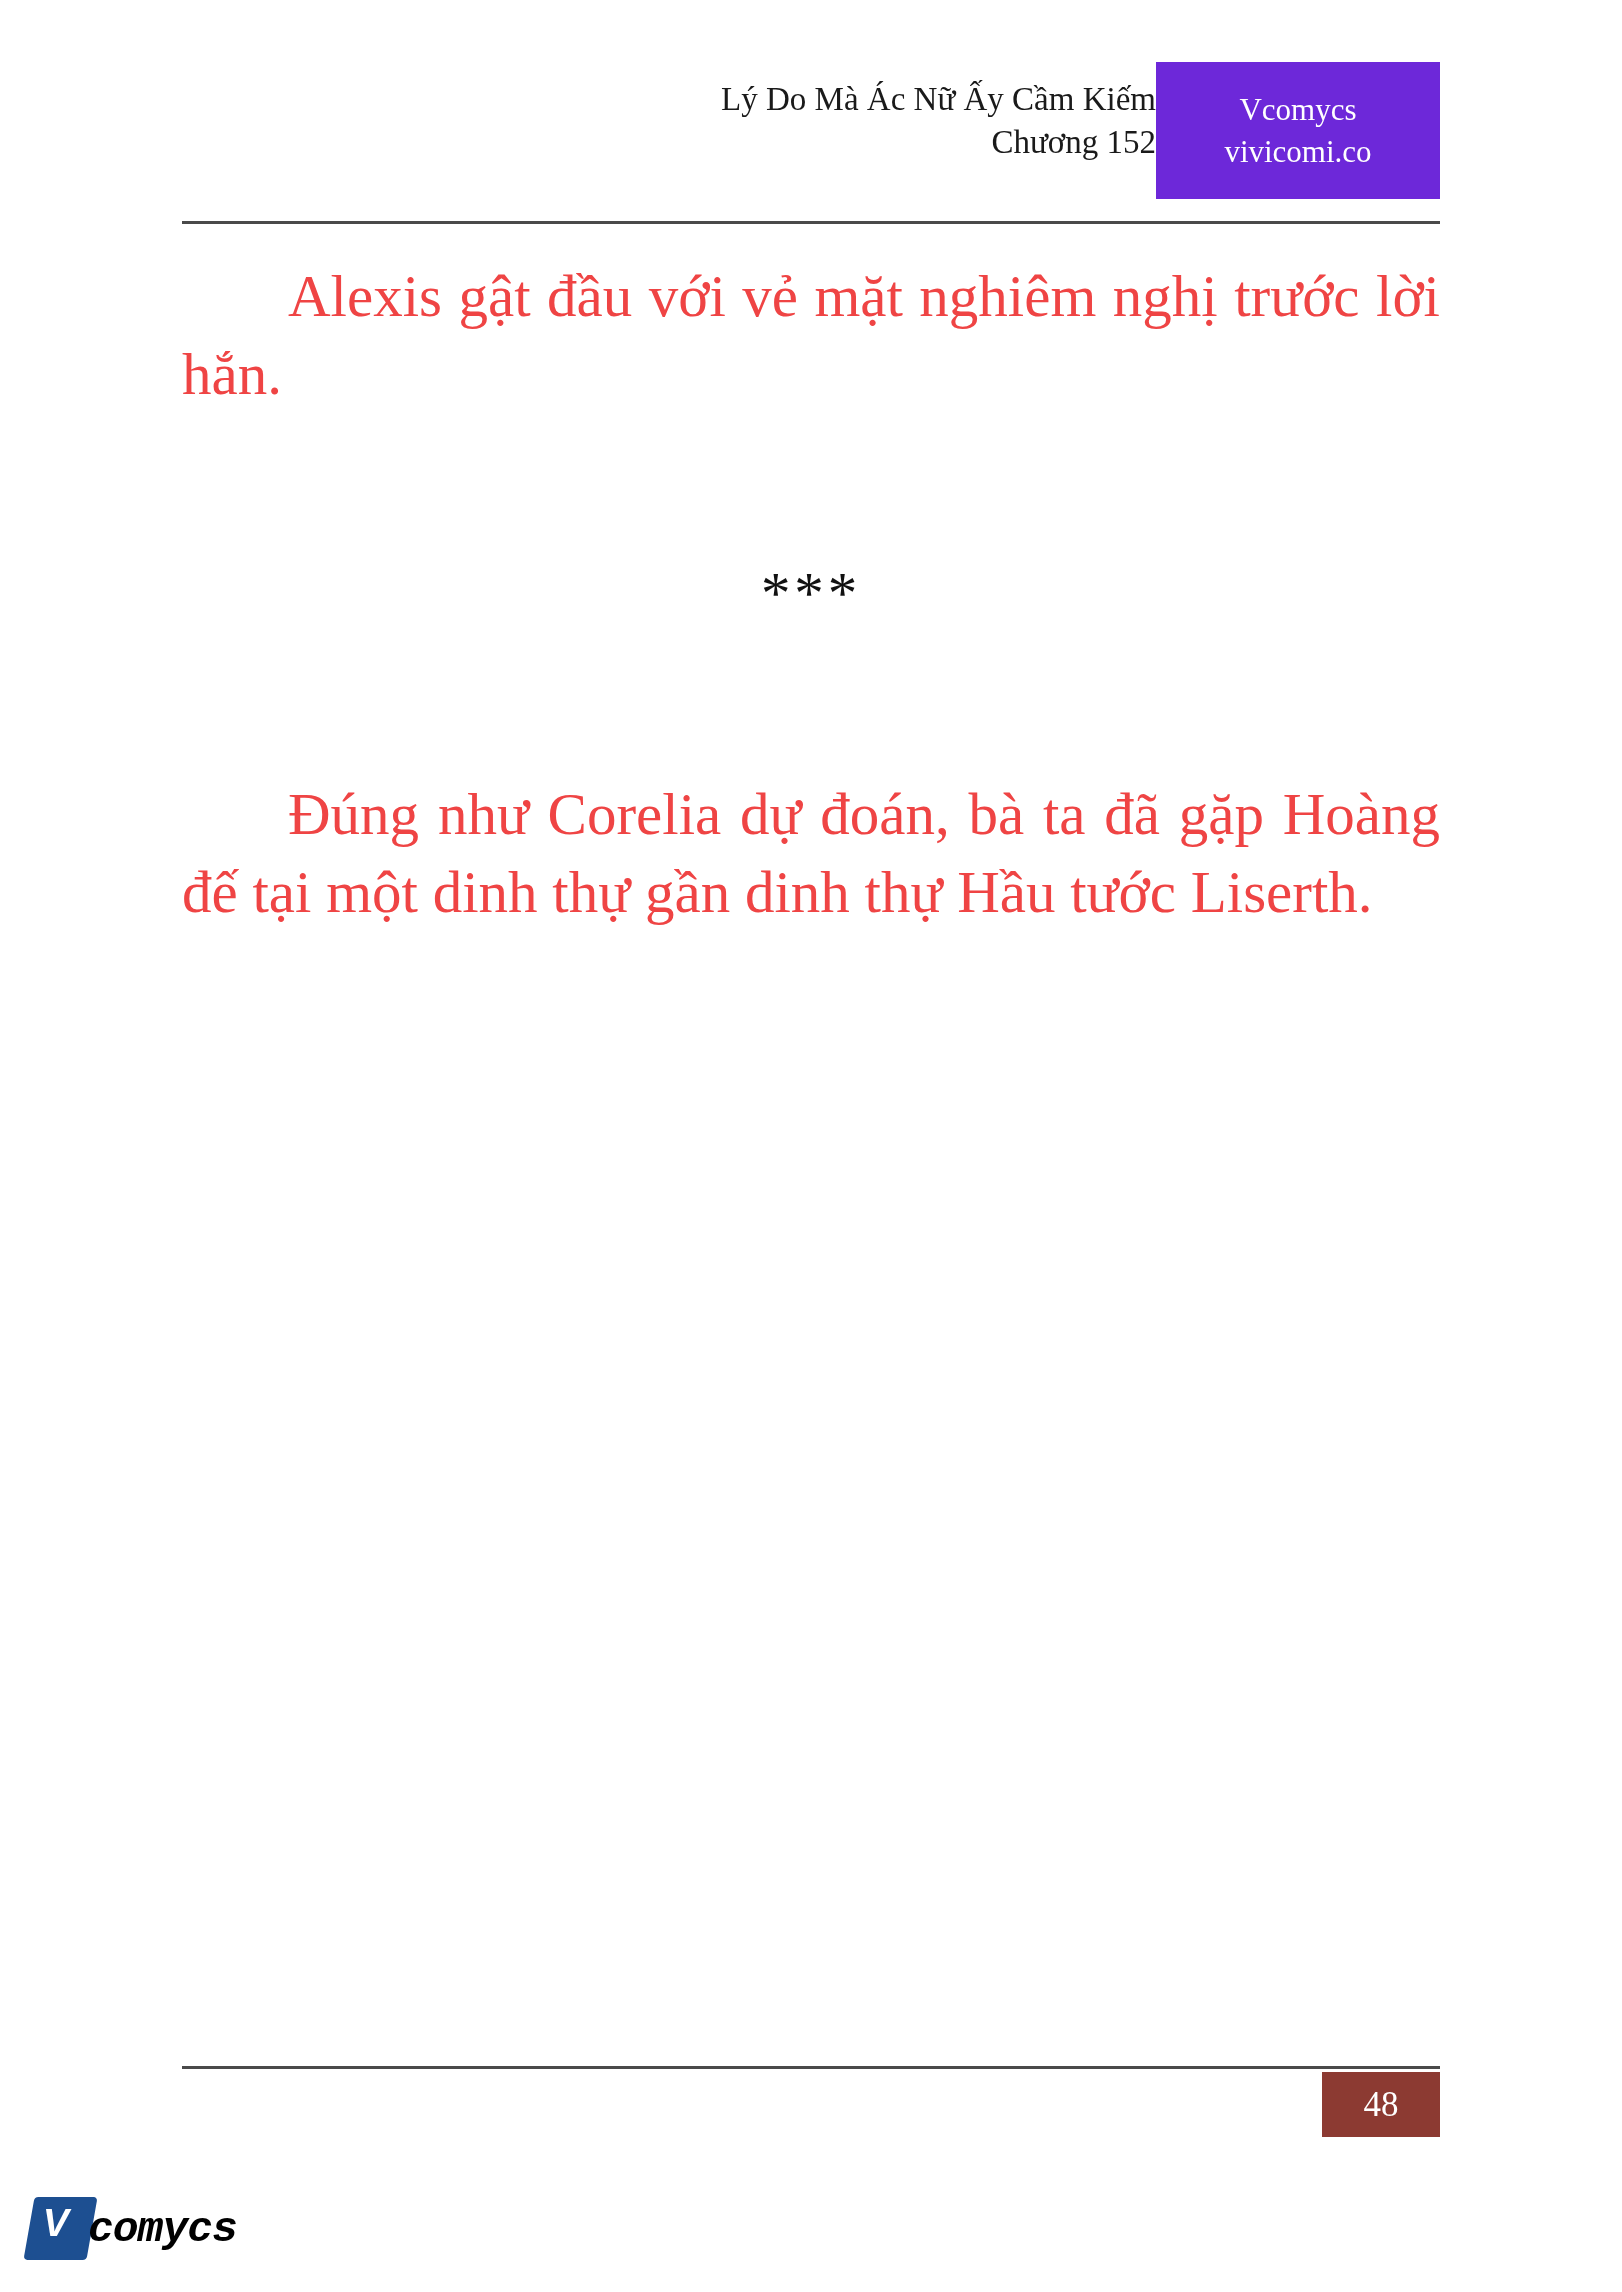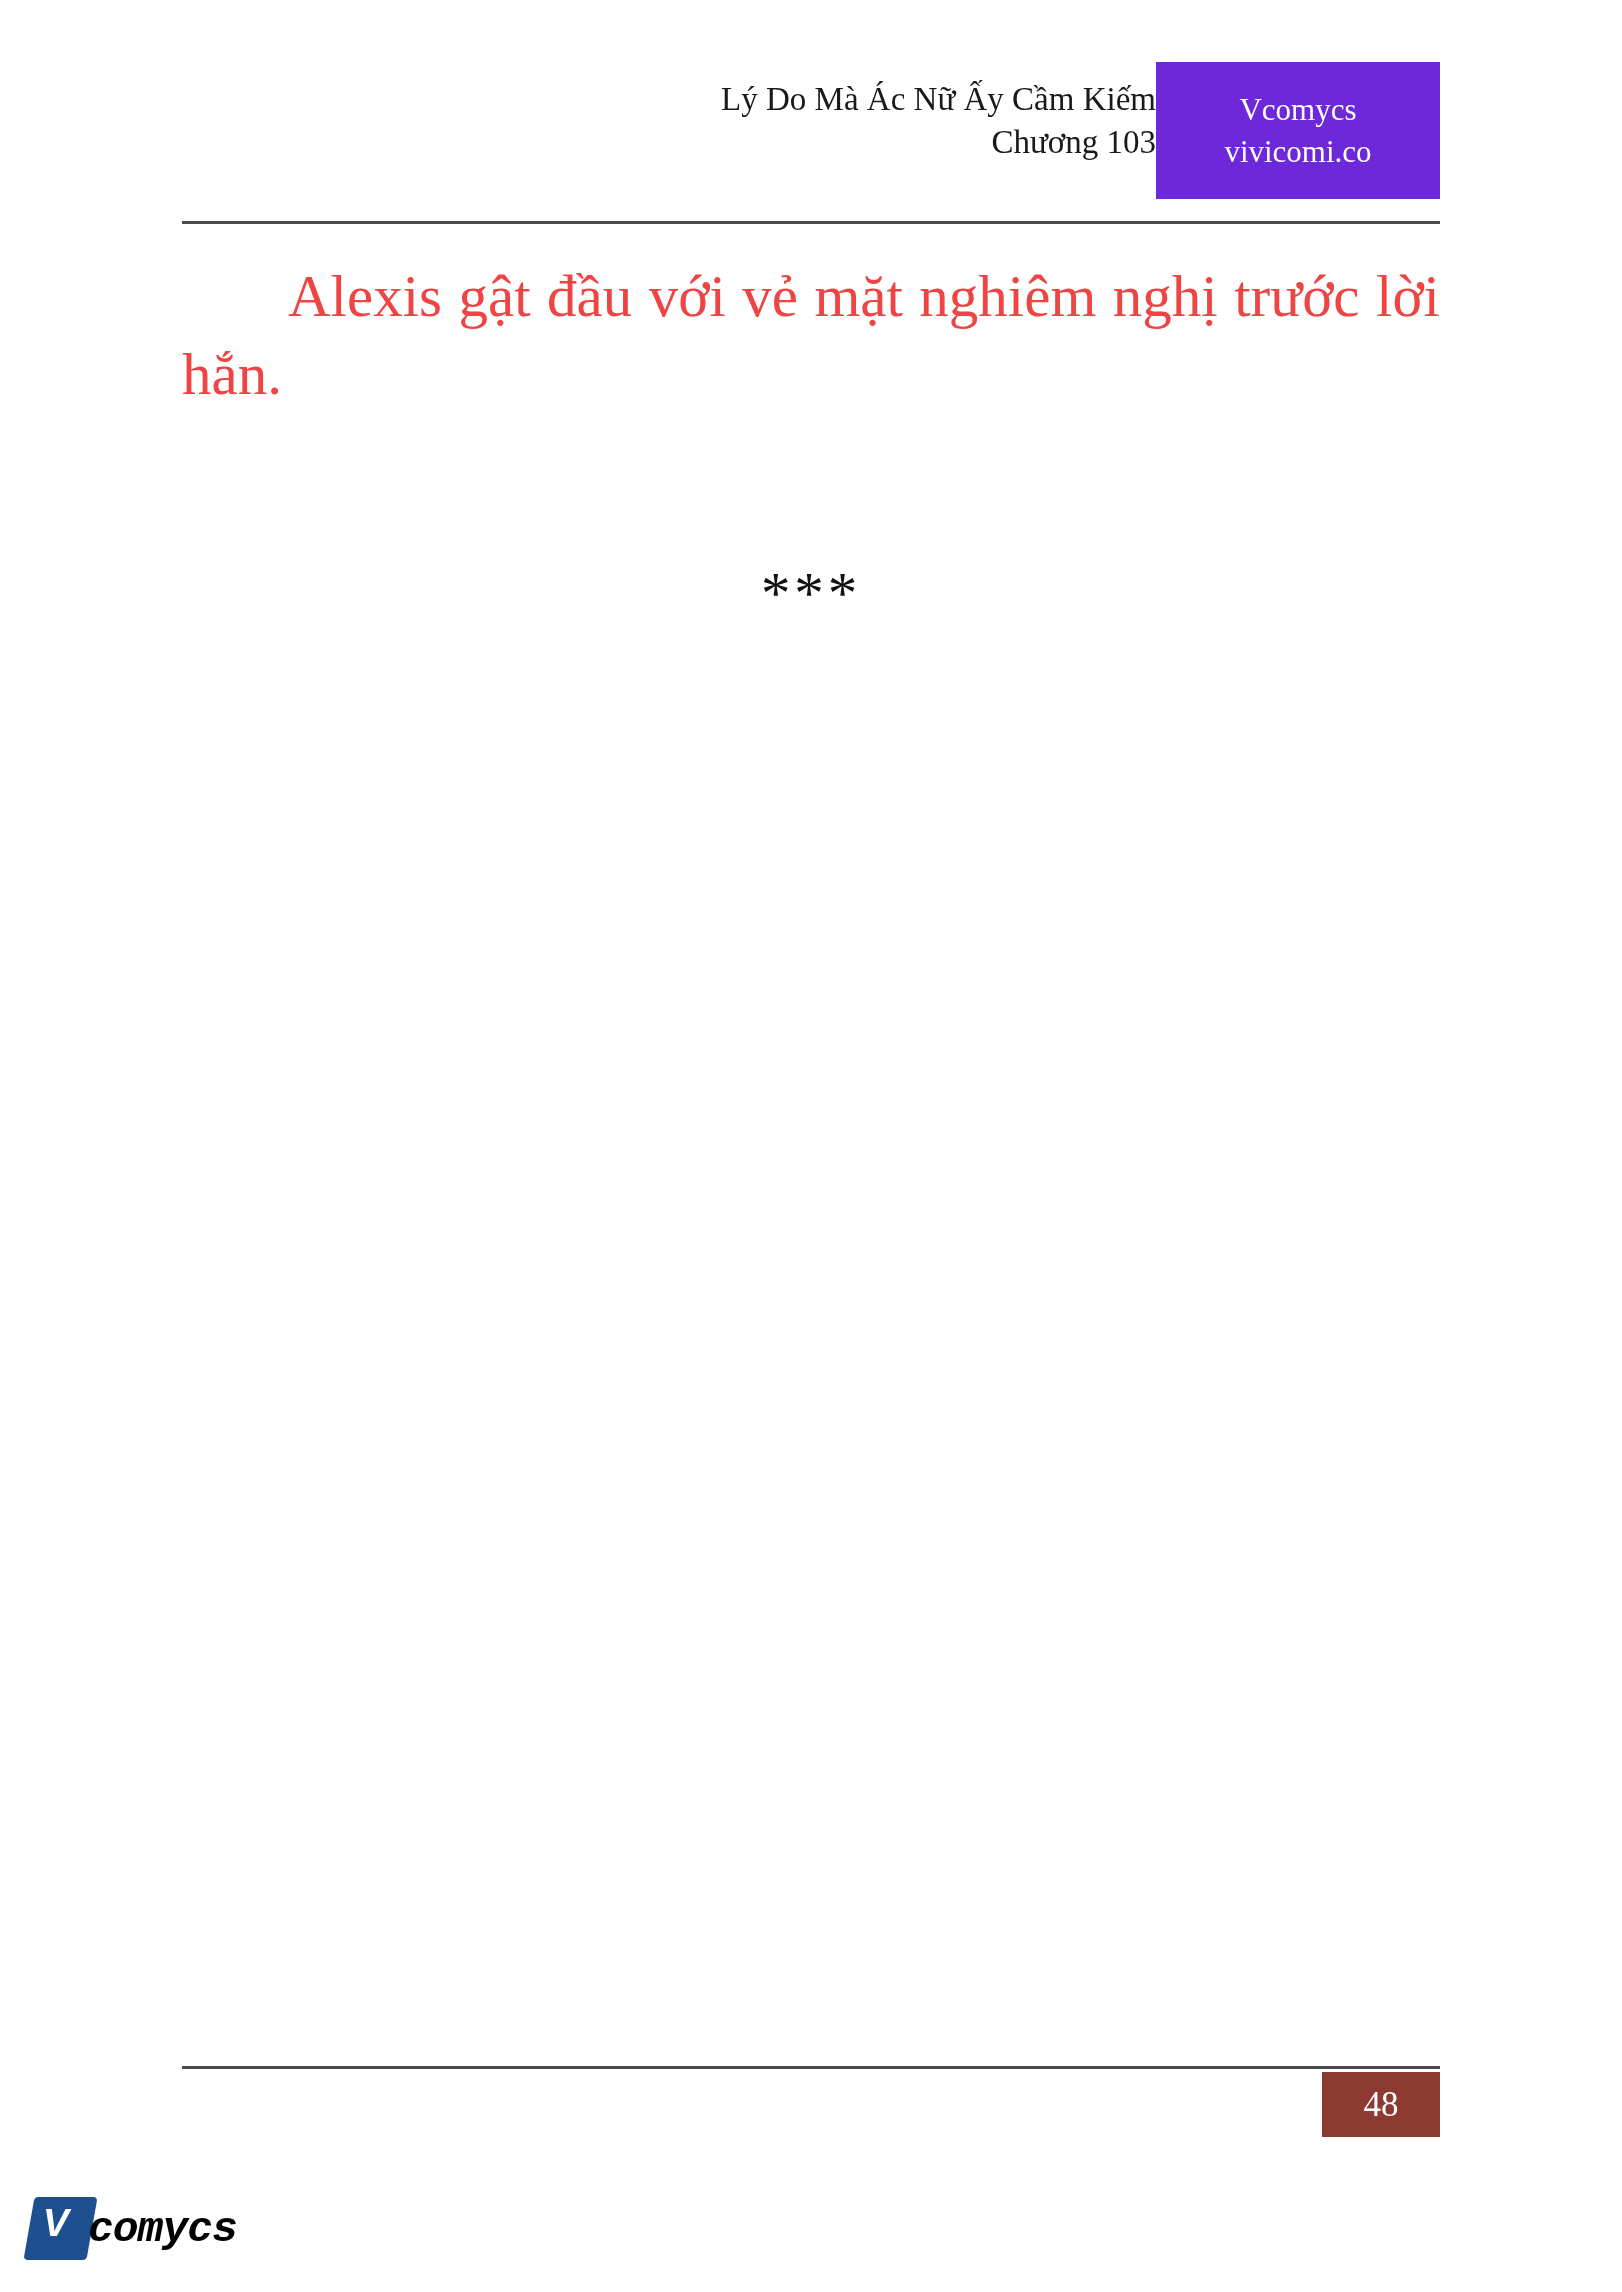--- a/index.html
+++ b/index.html
@@ -199,34 +199,35 @@
   }
 </style>
 </head>
 <body>
 
 <div class="page">
 
   <div class="header">
     <div class="header-text">
       <span class="header-title">Lý Do Mà Ác Nữ Ấy Cầm Kiếm</span>
-      <span class="header-chapter">Chương 103</span>
+      <span class="header-chapter">Chương 152</span>
     </div>
     <div class="header-badge">
       <span>Vcomycs</span>
       <span>vivicomi.co</span>
     </div>
   </div>
   <div class="header-rule"></div>
 
   <div class="content">
     <p class="para last-line-left">Alexis gật đầu với vẻ mặt nghiêm nghị trước lời hắn.</p>
     <div class="spacer-1"></div>
     <p class="sep">***</p>
     <div class="spacer-2"></div>
+    <p class="para last-line-left">Đúng như Corelia dự đoán, bà ta đã gặp Hoàng đế tại một dinh thự gần dinh thự Hầu tước Liserth.</p>
     <div class="spacer-3"></div>
   </div>
 
   <div class="footer-rule"></div>
   <div class="footer">
     <div class="footer-page">
       <span>48</span>
     </div>
   </div>
 

